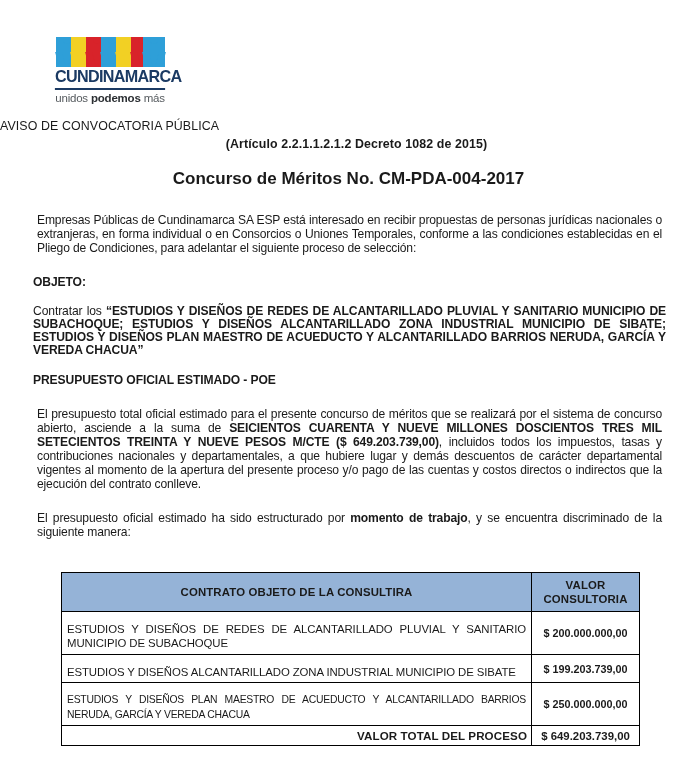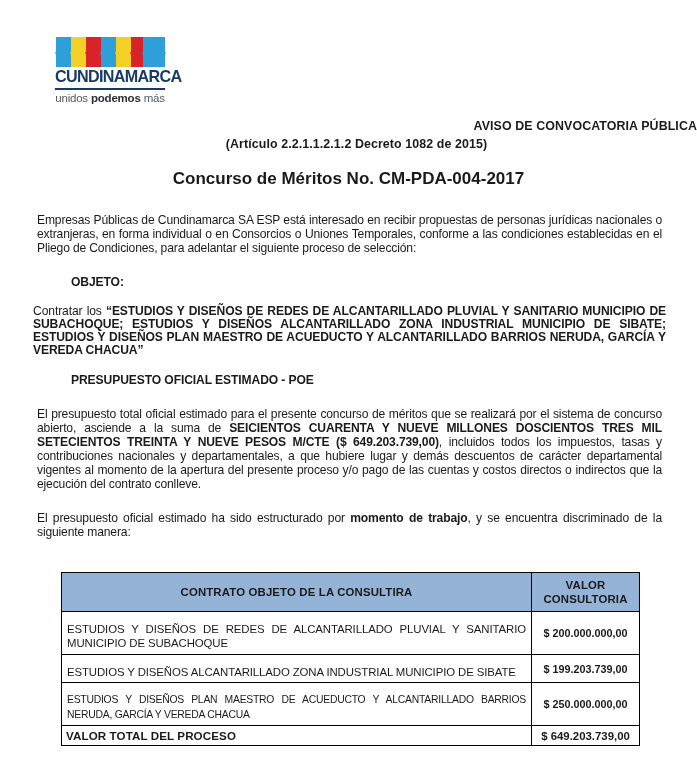--- a/index.html
+++ b/index.html
@@ -130,22 +130,22 @@
     letter-spacing: -0.1px;
     color: #1d3f73;
     text-align: center;
     font-weight: bold;
     border-top: 1px solid #8c2a24;
     padding-top: 1px;
   }
 
   
   .doc-title {
-    text-align: right;
-    font-weight: bold;
+    text-align: left;
+    font-weight: normal;
     font-size: 12.4px;
     letter-spacing: 0.1px;
     line-height: 18px;
   }
   .doc-subtitle {
     text-align: center;
     font-weight: bold;
     font-size: 12.4px;
     letter-spacing: 0.1px;
     line-height: 18px;
@@ -169,21 +169,20 @@
     margin: 4px;
     letter-spacing: -0.15px;
   }
   .gap-lg { height: 20px; }
   .gap-md { height: 16px; }
   .gap-sm { height: 12px; }
   .heading {
     font-size: 12.1px;
     font-weight: bold;
     letter-spacing: -0.1px;
-    margin-left: 38px;
   }
   .objeto-body {
     font-size: 12.1px;
     line-height: 13px;
     text-align: justify;
     letter-spacing: -0.1px;
   }
   .objeto-body b { font-weight: bold; }
 
   
@@ -228,21 +227,21 @@
   td.val {
     font-size: 10.8px;
     font-weight: bold;
     text-align: center;
     padding: 2px 3px;
     white-space: nowrap;
   }
   td.total-label {
     font-size: 11.6px;
     font-weight: bold;
-    text-align: left;
+    text-align: right;
     padding: 3px 4px;
     letter-spacing: 0.1px;
   }
   td.total-val {
     font-size: 11.4px;
     font-weight: bold;
     text-align: center;
     padding: 3px 3px;
     white-space: nowrap;
   }

